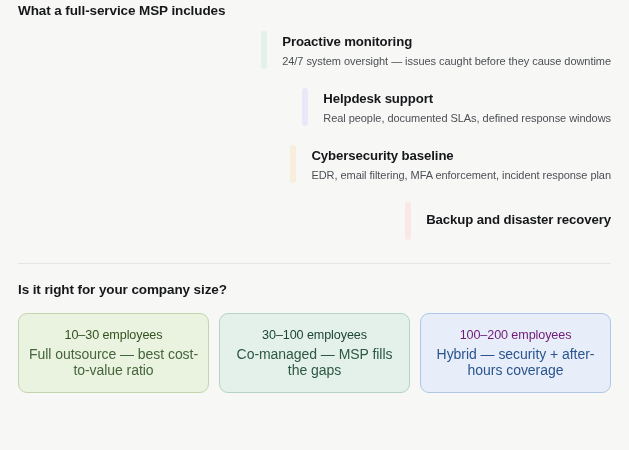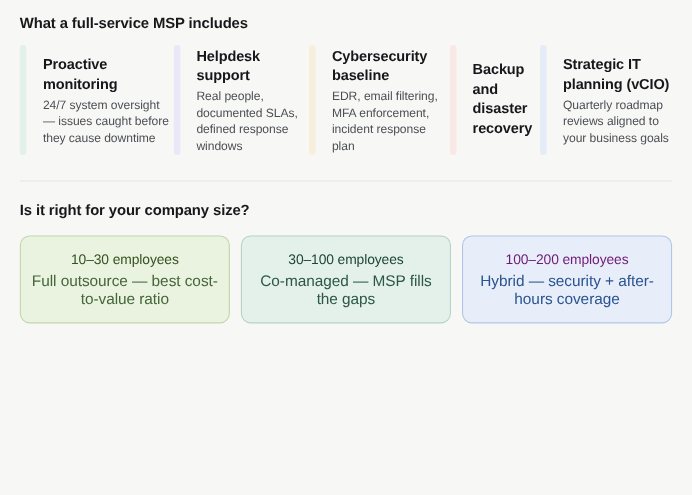--- a/index.html
+++ b/index.html
@@ -17,33 +17,35 @@
   .page {
     width: 629px;
     height: 450px;
     box-sizing: border-box;
     padding: 0;
     position: relative;
   }
 
   
   .section-one {
-    padding: 12px 18px 0 18px;
+    padding: 2px 18px 0 18px;
   }
   .section-title {
     font-size: 13.5px;
     font-weight: bold;
     letter-spacing: -0.1px;
     color: #17181a;
     margin: 0 0 11px 0;
     line-height: 18px;
   }
   .feature-list {
     display: flex;
+    flex-direction: column;
     gap: 0;
+    align-items: flex-end;
   }
   .feature-item {
     display: flex;
     align-items: stretch;
     gap: 0;
     padding: 0 0 19px 0;
     position: relative;
   }
   .feature-bar {
     width: 6px;
@@ -147,27 +149,20 @@
         </div>
       </div>
 
       <div class="feature-item">
         <div class="feature-bar" style="background:#fae8e6"></div>
         <div class="feature-body">
           <div class="feature-title">Backup and disaster recovery</div>
         </div>
       </div>
 
-      <div class="feature-item">
-        <div class="feature-bar" style="background:#e4ecf7"></div>
-        <div class="feature-body">
-          <div class="feature-title">Strategic IT planning (vCIO)</div>
-          <div class="feature-desc">Quarterly roadmap reviews aligned to your business goals</div>
-        </div>
-      </div>
 
     </div>
   </div>
 
   <div class="divider"></div>
 
   <div class="section-two">
     <h2 class="section-title">Is it right for your company size?</h2>
 
     <div class="size-cards">

